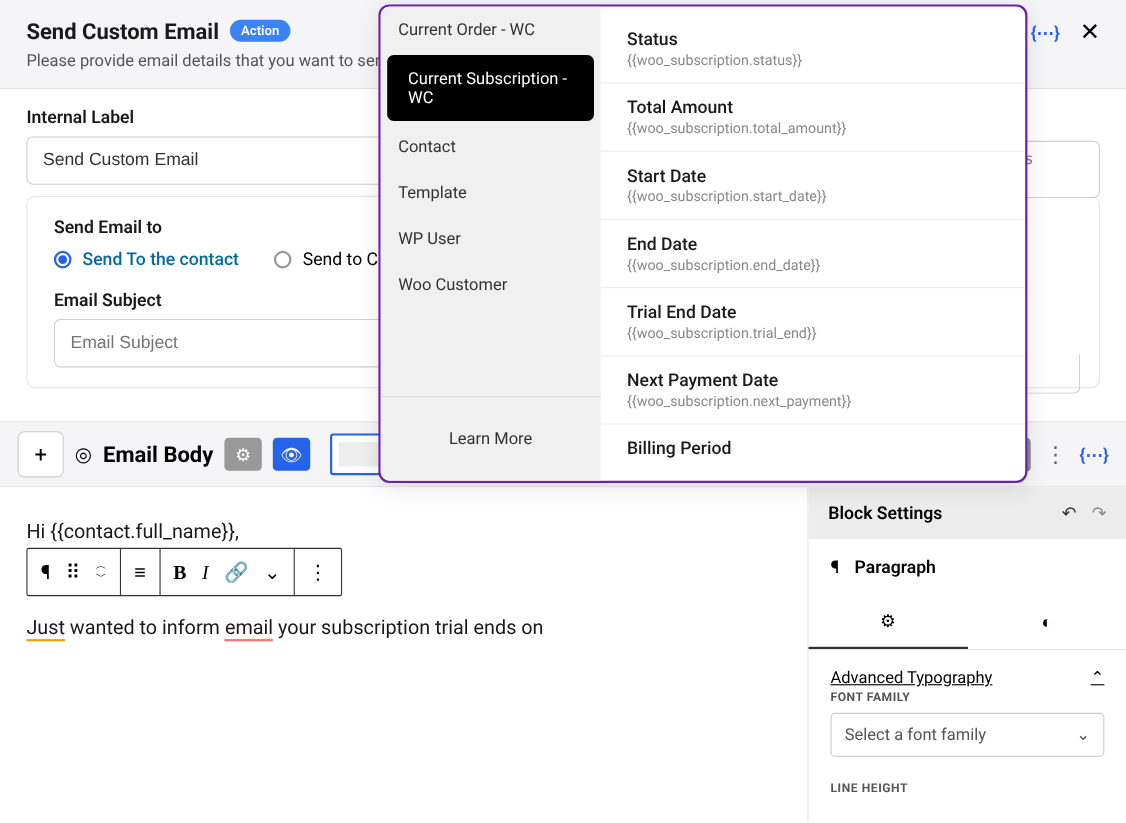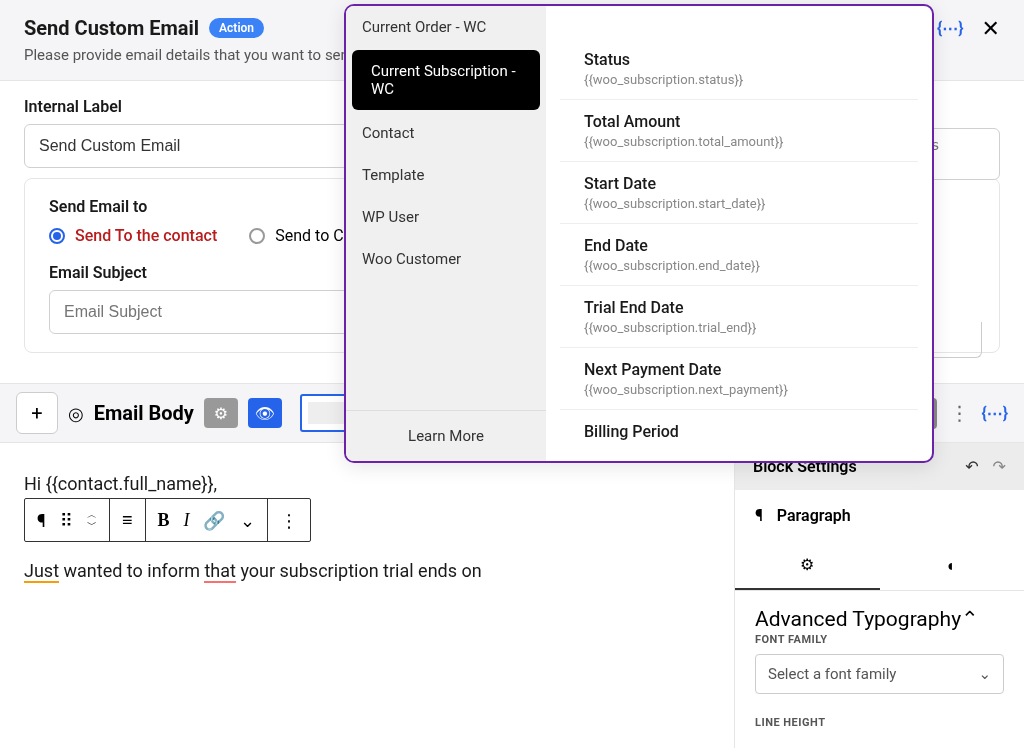--- a/index.html
+++ b/index.html
@@ -17,21 +17,21 @@
 
 .container { padding: 16px 24px; }
 .field-label { font-size: 16px; font-weight: 600; color: #1a1a1a; margin-bottom: 8px; }
 .section-card { background: #fff; border: 1px solid #e5e5e5; border-radius: 8px; padding: 18px 24px; margin-bottom: 14px; }
 .text-input { width: 100%; border: 1px solid #d0d0d0; border-radius: 6px; padding: 12px 14px; font-size: 16px; color: #333; }
 .text-input::placeholder { color: #999; }
 .textarea-right { position: absolute; right: 24px; top: 128px; width: 120px; height: 52px; border: 1px solid #d0d0d0; border-radius: 6px; padding: 8px; font-size: 14px; text-align: left; resize: none; color: #666; }
 
 .radio-row { display: flex; gap: 32px; margin: 10px 0 18px; }
 .radio-item { display: flex; align-items: center; gap: 10px; font-size: 16px; cursor: pointer; }
-.radio-item.selected .radio-label { color: #b91c1c; font-weight: 500; }
+.radio-item.selected .radio-label { color: #0369a1; font-weight: 500; }
 .radio-circle { width: 16px; height: 16px; border: 2px solid #999; border-radius: 50%; display: inline-flex; align-items: center; justify-content: center; }
 .radio-item.selected .radio-circle { border-color: #2563eb; }
 .radio-dot { width: 8px; height: 8px; background: #2563eb; border-radius: 50%; }
 
 .subject-input { width: 480px; border: 1px solid #d0d0d0; border-radius: 6px; padding: 12px 14px; font-size: 16px; }
 .subject-textarea { position: absolute; right: 42px; top: 322px; width: 90px; height: 36px; border-bottom-right-radius: 6px; border-right: 1px solid #ccc; border-bottom: 1px solid #ccc; resize: none; }
 
 .editor-toolbar { background: #f5f5f7; border-top: 1px solid #e5e5e5; border-bottom: 1px solid #e5e5e5; padding: 8px 16px; display: flex; align-items: center; gap: 10px; }
 .add-block { width: 42px; height: 42px; border: 1px solid #ccc; border-radius: 6px; background: #fff; display: flex; align-items: center; justify-content: center; font-size: 20px; cursor: pointer; }
 .eb-title { font-size: 20px; font-weight: 700; display: flex; align-items: center; gap: 6px; }
@@ -63,30 +63,30 @@
 .sidebar { width: 290px; border-left: 1px solid #e5e5e5; background: #fff; }
 .sidebar-header { background: #ececec; padding: 14px 18px; display: flex; align-items: center; justify-content: space-between; }
 .sidebar-title { font-size: 16px; font-weight: 600; }
 .undo-redo { display: flex; gap: 14px; color: #888; }
 .undo-redo span:first-child { color: #333; }
 .block-type { display: flex; align-items: center; gap: 14px; padding: 16px 20px; font-weight: 600; }
 .tabs { display: flex; border-bottom: 1px solid #e5e5e5; }
 .tab { flex: 1; display: flex; align-items: center; justify-content: center; padding: 14px; cursor: pointer; }
 .tab.active { border-bottom: 2px solid #333; }
 .panel-section { padding: 16px 20px; }
-.panel-section-header { display: flex; align-items: center; cursor: pointer; font-size: 21px; }
+.panel-section-header { display: flex; justify-content: space-between; align-items: center; cursor: pointer; font-size: 15px; text-decoration: underline; }
 .small-label { font-size: 11px; font-weight: 700; color: #555; letter-spacing: 0.5px; margin-top: 2px; margin-bottom: 8px; }
 .select-box { width: 100%; border: 1px solid #ccc; border-radius: 4px; padding: 10px 12px; font-size: 15px; display: flex; justify-content: space-between; align-items: center; cursor: pointer; color: #555; }
 
 .var-popup { position: absolute; top: 4px; left: 344px; width: 590px; background: #fff; border: 2px solid #6b21a8; border-radius: 10px; display: flex; overflow: hidden; z-index: 100; box-shadow: 0 4px 20px rgba(0,0,0,0.1); }
 .var-left { width: 200px; background: #f0f0f0; display: flex; flex-direction: column; }
 .var-cat { padding: 12px 16px; font-size: 15px; cursor: pointer; color: #333; }
 .var-cat.active { background: #000; color: #fff; border-radius: 6px; margin: 2px 6px; padding-left: 19px; }
-.var-learn { margin-top: auto; padding: 16px; text-align: center; font-size: 15px; color: #333; border-top: 1px solid #ddd; }
-.var-right { flex: 1; overflow-y: auto; padding: 8px 14px; margin-top: 24px; }
+.var-learn { margin-top: auto; padding: 29px; text-align: center; font-size: 15px; color: #333; border-top: 1px solid #ddd; }
+.var-right { flex: 1; overflow-y: auto; padding: 8px 0; }
 .var-item { padding: 12px 24px; border-bottom: 1px solid #eee; cursor: pointer; }
 .var-item:last-child { border-bottom: none; }
 .var-name { font-size: 16px; font-weight: 500; color: #1a1a1a; }
 .var-code { font-size: 13px; color: #888; margin-top: 3px; }
 </style>
 </head>
 <body>
 
 <div class="header">
   <div class="header-left">
@@ -178,21 +178,21 @@
         <span class="ft-icon ft-bold">B</span>
         <span class="ft-icon ft-italic">I</span>
         <span class="ft-icon">🔗</span>
         <span class="ft-icon">⌄</span>
       </div>
       <div class="ft-group">
         <span class="ft-icon">⋮</span>
       </div>
     </div>
     <div class="body-text">
-      <span class="underline-yellow">Just</span><span> wanted to inform </span><span class="underline-red">that</span><span> your subscription trial ends on</span>
+      <span class="underline-yellow">Just</span><span> wanted to inform </span><span class="underline-red">email</span><span> your subscription trial ends on</span>
     </div>
   </div>
 
   <div class="sidebar">
     <div class="sidebar-header">
       <span class="sidebar-title">Block Settings</span>
       <div class="undo-redo">
         <span>↶</span>
         <span>↷</span>
       </div>

